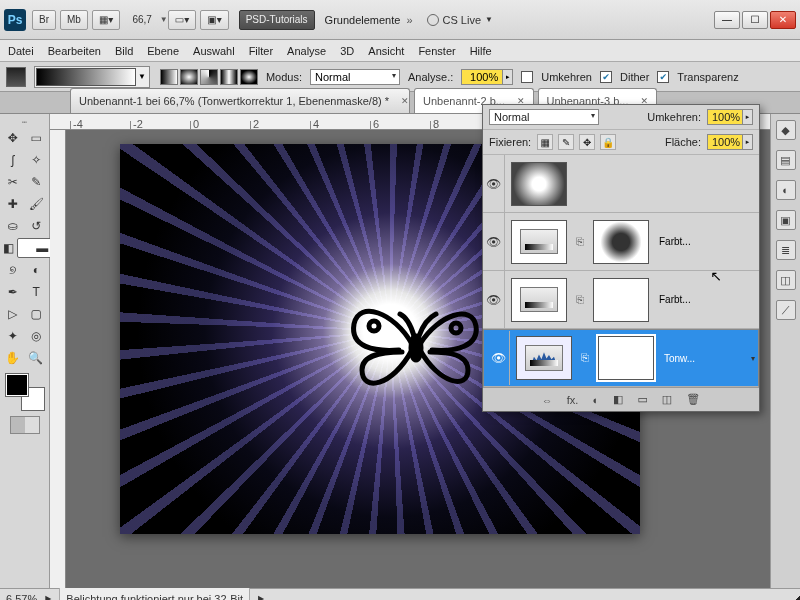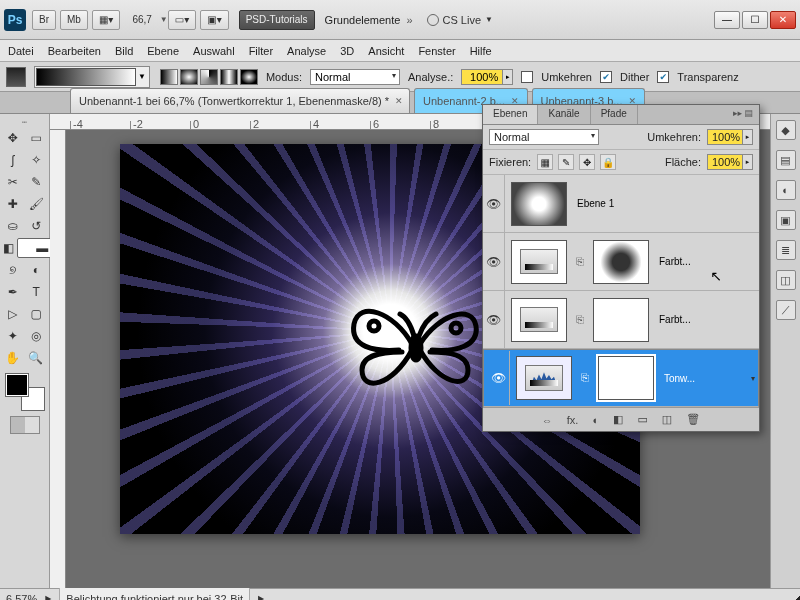--- a/index.html
+++ b/index.html
@@ -30,22 +30,22 @@
 .sel { border:1px solid #888; background:#fff; padding:1px 14px 1px 4px; font-size:11px; position:relative; min-width:60px;}
 .sel::after{content:"▾"; position:absolute; right:3px; font-size:8px; color:#333;}
 .pct { border:1px solid #888; background:#fde047; padding:1px 4px; width:42px; text-align:right; font-size:11px;}
 .pct-wrap{display:flex;align-items:center;}
 .pct-wrap .arrow{width:10px;height:16px;border:1px solid #888;border-left:none;background:#ddd;display:flex;align-items:center;justify-content:center;font-size:7px;}
 .cb{width:12px;height:12px;border:1px solid #555;background:#fff;display:inline-flex;align-items:center;justify-content:center;font-size:9px;color:#27a;}
 .cb.checked::before{content:"✔";}
 
 
 .tabstrip{height:22px;background:#bfbfbf;display:flex;align-items:flex-end;padding-left:70px;border-bottom:1px solid #888; gap:4px;}
-.doctab{height:24px;background:linear-gradient(#f4f4f4,#d9d9d9);border:1px solid #888;border-bottom:none;border-radius:3px 3px 0 0;padding:12px 8px;display:flex;align-items:center;gap:6px;font-size:10px;color:#333;max-width:340px; white-space:nowrap; overflow:hidden;}
-.doctab.inactive{background:#7dd3fc;color:#555;}
+.doctab{height:24px;background:linear-gradient(#f4f4f4,#d9d9d9);border:1px solid #888;border-bottom:none;border-radius:3px 3px 0 0;padding:12px 8px;display:flex;align-items:center;gap:12px;font-size:10px;color:#333;max-width:340px; white-space:nowrap; overflow:hidden;}
+.doctab.inactive{background:#ffffff;color:#555;}
 .doctab .x{font-size:9px;color:#666;}
 
 
 .workspace{display:flex; height:calc(600px - 32px - 22px - 30px - 22px - 20px);}
 
 
 .toolbox{width:50px;background:#d7d7d7;border-right:1px solid #999;padding:4px 2px;display:flex;flex-direction:column;gap:2px;}
 .toolgrab{height:8px;display:flex;justify-content:center;color:#888;font-size:8px;}
 .toolpair{display:flex;gap:2px;}
 .tool{width:22px;height:20px;border:1px solid transparent;display:flex;align-items:center;justify-content:center;font-size:12px;color:#333;border-radius:2px;}
@@ -296,26 +296,20 @@
 </div>
 
 <div class="status">
   <span>6,57%</span>
   <span class="play">▶</span>
   <span class="seg">Belichtung funktioniert nur bei 32-Bit</span>
   <span class="play">▶</span>
 </div>
 
 <div class="panel">
-  <div class="panel-tabs">
-    <div class="ptab active">Ebenen</div>
-    <div class="ptab">Kanäle</div>
-    <div class="ptab">Pfade</div>
-    <div class="ptab-menu">▸▸ ▤</div>
-  </div>
   <div class="panel-row">
     <div class="sel">Normal</div>
     <span style="margin-left:auto">Umkehren:</span>
     <div class="pct-wrap">
         <div class="pct">100%</div>
         <div class="arrow">▸</div>
       </div>
   </div>
   <div class="panel-row">
     <span>Fixieren:</span>
@@ -331,21 +325,20 @@
         <div class="arrow">▸</div>
       </div>
   </div>
 
   <div class="layers">
     <div class="layer">
       <div class="eye">👁</div>
       <div class="thumb">
           <div class="grad"></div>
         </div>
-      <div class="lname">Ebene 1</div>
     </div>
     <div class="layer">
       <div class="eye">👁</div>
       <div class="thumb">
           <div class="icon-adj"></div>
         </div>
       <div class="link">⎘</div>
       <div class="thumb mask">
           <div style="width:100%;height:100%;background:radial-gradient(circle,#333 25%,#fff 60%);"></div>
         </div>

